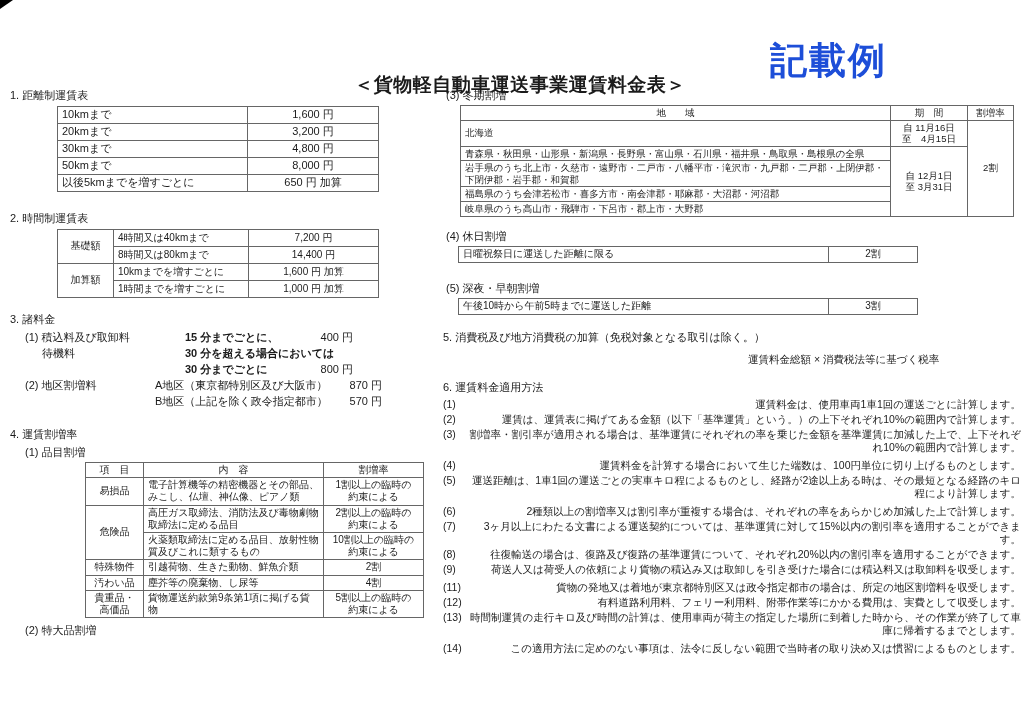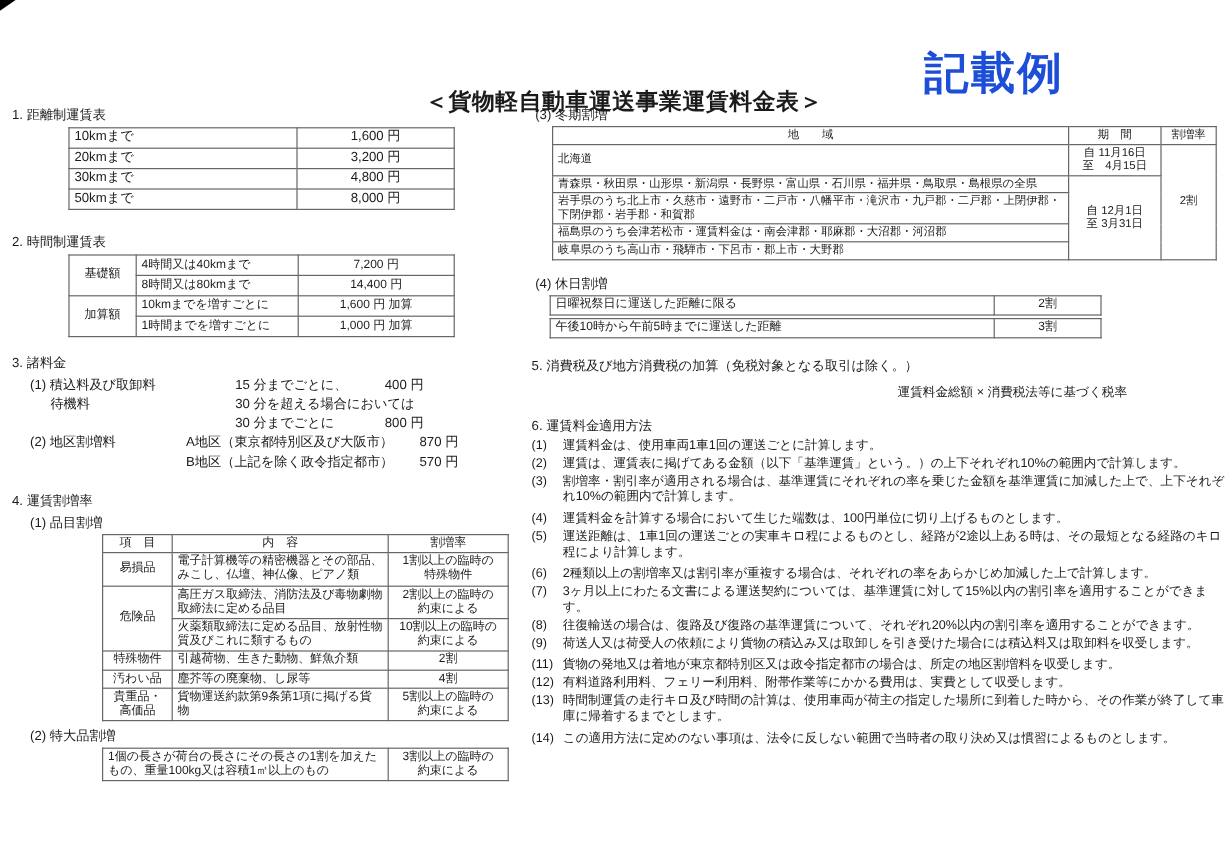--- a/index.html
+++ b/index.html
@@ -32,40 +32,40 @@
   .wt{margin:2px 0 0 17px;width:553px;font-size:9.5px;}
   .wt td,.wt th{padding:2px 4px;}
   .st{margin:2px 0 0 15px;width:459px;font-size:10px;}
   .st td{height:13px;}
   
   .misc{position:relative;height:82px;font-size:11px;margin-top:3px;}
   .misc span{position:absolute;white-space:nowrap;}
   .m-r0{top:0;}   .m-r1{top:16px;} .m-r2{top:32px;} .m-r3{top:48px;} .m-r4{top:64px;}
   .m-lab{left:17px;}
   .m-lab2{left:34px;}
-  .m-mid1{left:188px;}
+  .m-mid1{left:177px;font-weight:bold;}
   .m-mid2{left:147px;}
   .m-p1{left:285px;width:60px;text-align:right;}
   .m-p2{left:314px;width:60px;text-align:right;}
   
   .mt-h2{margin-top:19px;}
   .mt-h3{margin-top:14px;}
   .mt-h4{margin-top:15px;}
   .mt-sub{margin-top:3px;}
   .mt-h42{margin-top:5px;}
   .mt-h44{margin-top:12px;}
   .mt-h55{margin-top:18px;}
   .mt-h5{margin-top:15px;}
   .mt-h6{margin-top:13px;}
   .formula{margin:8px 0 0 305px;font-size:10.5px;}
   
   .items{margin-top:3px;font-size:10.5px;}
   .item{display:flex;margin-bottom:2px;line-height:13px;}
   .item .no{width:26px;flex:none;}
-  .item .tx{flex:1;}
+  .item .tx{flex:1;text-align:right;}
   .item.gap{margin-top:5px;}
 </style>
 </head>
 <body>
 
 <div class="page">
   <div class="corner"></div>
   <div class="title">＜貨物軽自動車運送事業運賃料金表＞</div>
   <div class="stamp">記載例</div>
 
@@ -86,20 +86,24 @@
             <td>20kmまで</td>
             <td class="c">3,200 円</td>
           </tr>
       <tr>
             <td>30kmまで</td>
             <td class="c">4,800 円</td>
           </tr>
       <tr>
             <td>50kmまで</td>
             <td class="c">8,000 円</td>
+          </tr>
+      <tr>
+            <td>以後5kmまでを増すごとに</td>
+            <td class="c">650 円 加算</td>
           </tr>
     </tbody>
       </table>
 
     <p class="h ind1 mt-h2">2. 時間制運賃表</p>
     <table class="t t2">
       <colgroup>
           <col style="width:56px">
           <col style="width:135px">
           <col style="width:130px">
@@ -153,21 +157,21 @@
       <tbody>
           <tr>
         <th class="c">項　目</th>
         <th class="c">内　容</th>
         <th class="c">割増率</th>
       </tr>
       <tr>
             <td class="c">易損品</td>
             <td>電子計算機等の精密機器とその部品、みこし、仏壇、神仏像、ピアノ類</td>
             <td class="c pre">1割以上の臨時の
-特殊物件</td>
+約束による</td>
           </tr>
       <tr>
             <td class="c" rowspan="2">危険品</td>
             <td>高圧ガス取締法、消防法及び毒物劇物取締法に定める品目</td>
             <td class="c pre">2割以上の臨時の
 約束による</td>
           </tr>
       <tr>
             <td>火薬類取締法に定める品目、放射性物質及びこれに類するもの</td>
             <td class="c pre">10割以上の臨時の
@@ -186,33 +190,20 @@
       <tr>
             <td class="c">貴重品・高価品</td>
             <td>貨物運送約款第9条第1項に掲げる貨物</td>
             <td class="c pre">5割以上の臨時の
 約束による</td>
           </tr>
     </tbody>
       </table>
 
     <p class="h ind2 mt-h42">(2) 特大品割増</p>
-    <table class="t t4">
-      <colgroup>
-          <col style="width:238px">
-          <col style="width:100px">
-        </colgroup>
-      <tbody>
-          <tr>
-            <td>1個の長さが荷台の長さにその長さの1割を加えたもの、重量100kg又は容積1㎥以上のもの</td>
-            <td class="c pre">3割以上の臨時の
-約束による</td>
-          </tr>
-    </tbody>
-      </table>
   </div>
 
   <div class="col-r">
 
     <p class="h ind3">(3) 冬期割増</p>
     <table class="t wt">
       <colgroup>
           <col style="width:430px">
           <col style="width:77px">
           <col style="width:46px">
@@ -231,21 +222,21 @@
       </tr>
       <tr>
         <td>青森県・秋田県・山形県・新潟県・長野県・富山県・石川県・福井県・鳥取県・島根県の全県</td>
         <td class="c pre" rowspan="4">自 12月1日
 至 3月31日</td>
       </tr>
       <tr>
             <td>岩手県のうち北上市・久慈市・遠野市・二戸市・八幡平市・滝沢市・九戸郡・二戸郡・上閉伊郡・下閉伊郡・岩手郡・和賀郡</td>
           </tr>
       <tr>
-            <td>福島県のうち会津若松市・運賃料金は・南会津郡・耶麻郡・大沼郡・河沼郡</td>
+            <td>福島県のうち会津若松市・喜多方市・南会津郡・耶麻郡・大沼郡・河沼郡</td>
           </tr>
       <tr>
             <td>岐阜県のうち高山市・飛騨市・下呂市・郡上市・大野郡</td>
           </tr>
     </tbody>
       </table>
 
     <p class="h ind3 mt-h44">(4) 休日割増</p>
     <table class="t st">
       <colgroup>
@@ -253,20 +244,21 @@
           <col style="width:89px">
         </colgroup>
       <tbody>
           <tr>
             <td>日曜祝祭日に運送した距離に限る</td>
             <td class="c">2割</td>
           </tr>
     </tbody>
       </table>
 
+    <p class="h ind3 mt-h55">(5) 深夜・早朝割増</p>
     <table class="t st">
       <colgroup>
           <col style="width:370px">
           <col style="width:89px">
         </colgroup>
       <tbody>
           <tr>
             <td>午後10時から午前5時までに運送した距離</td>
             <td class="c">3割</td>
           </tr>

